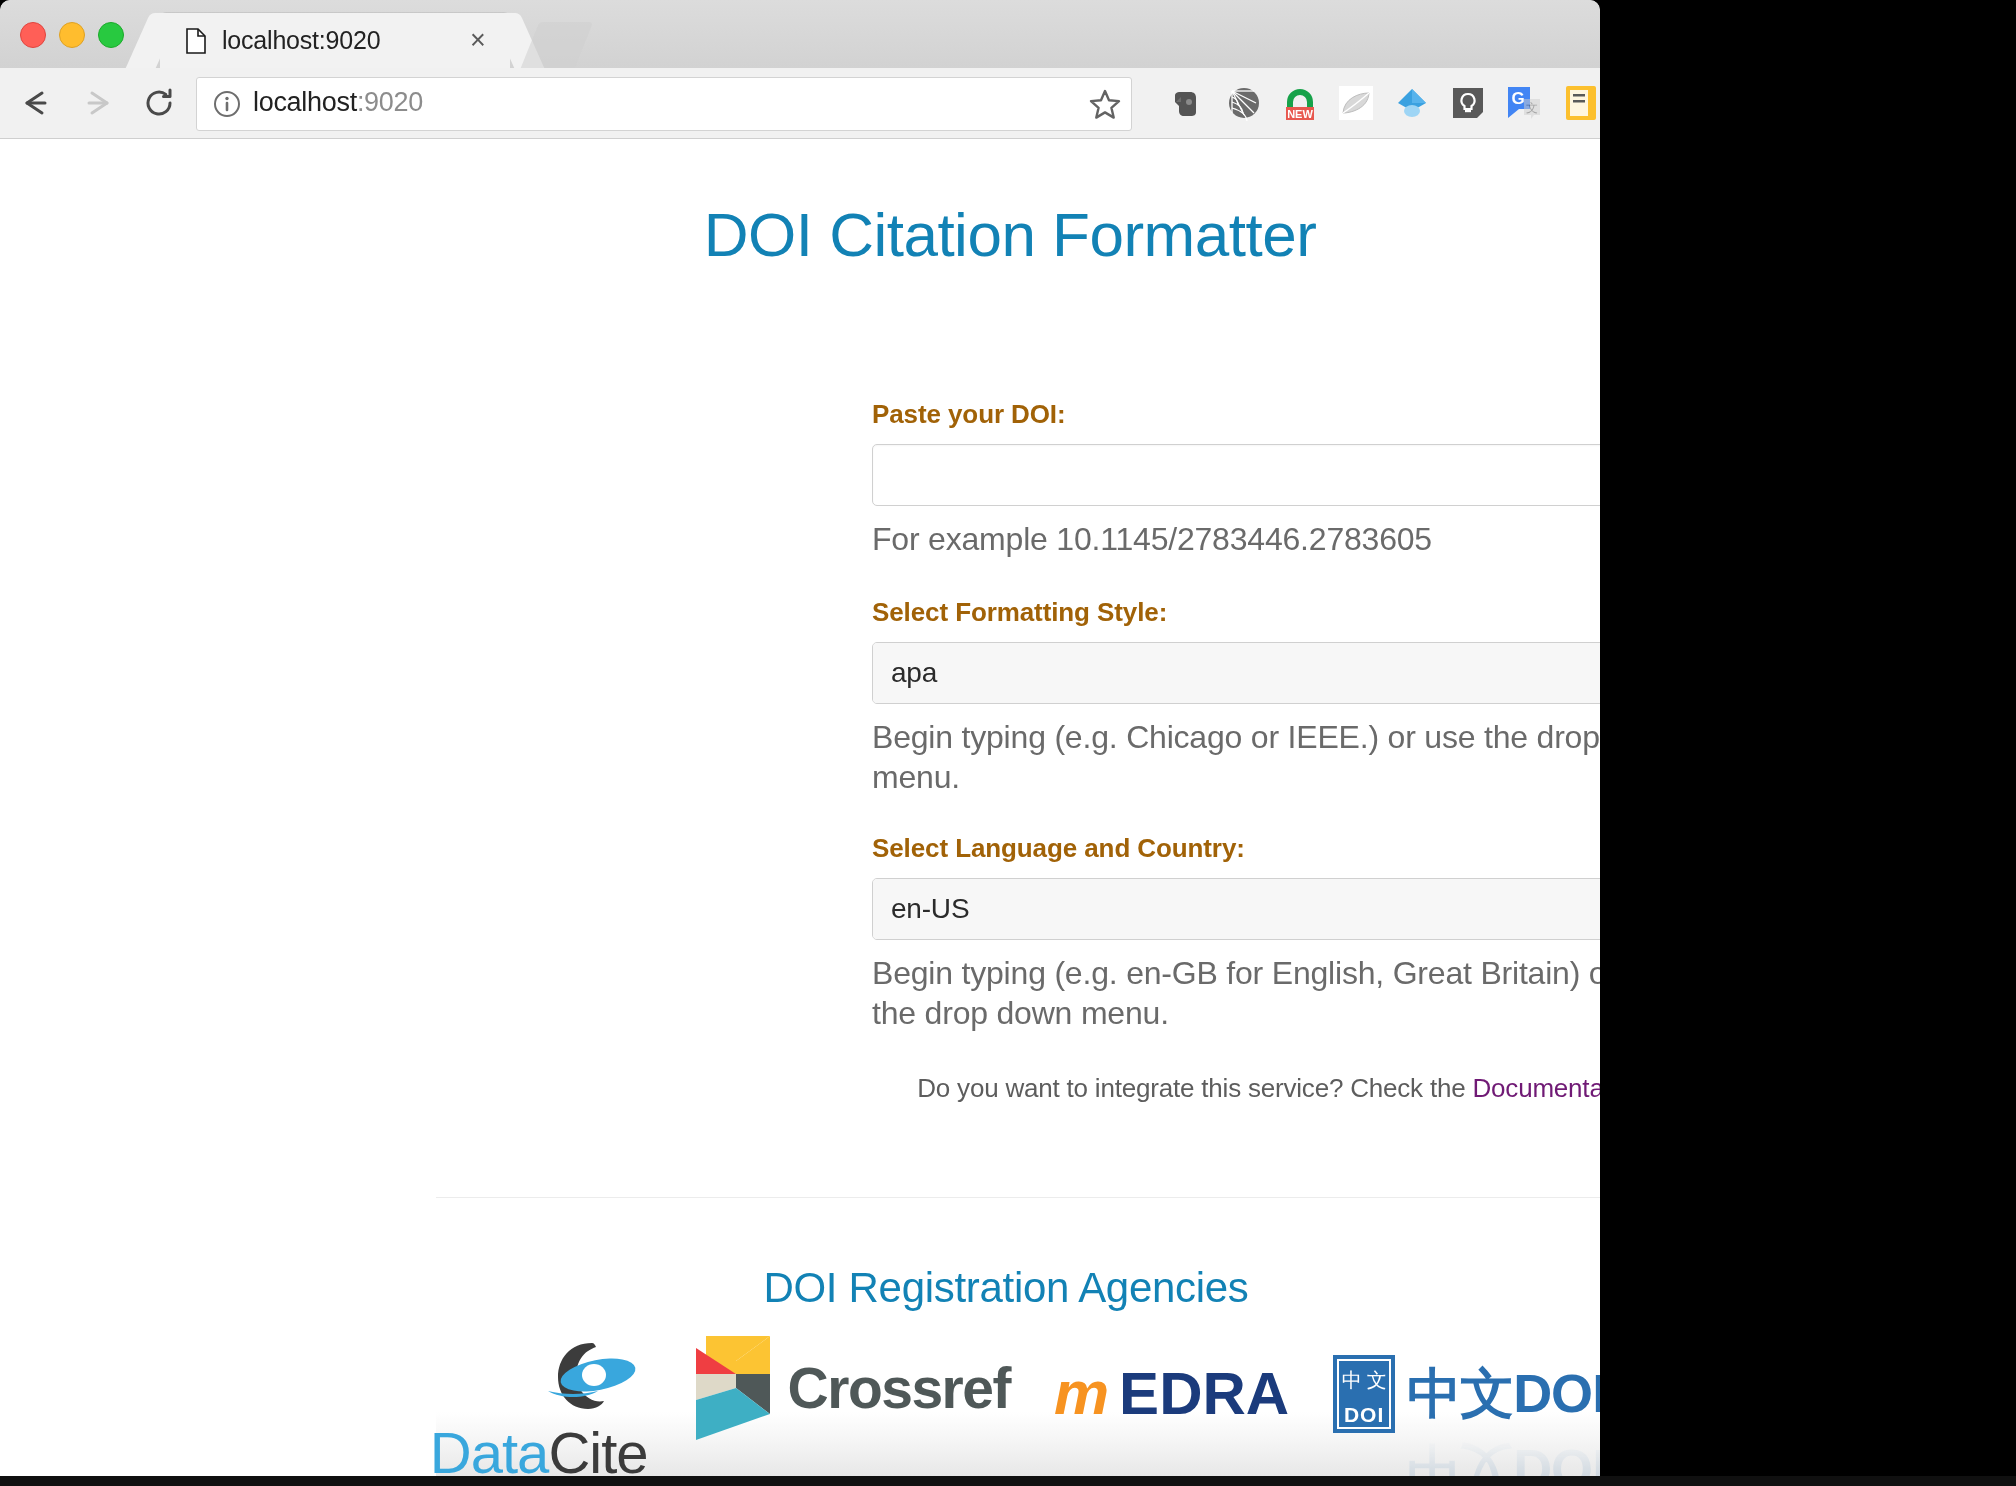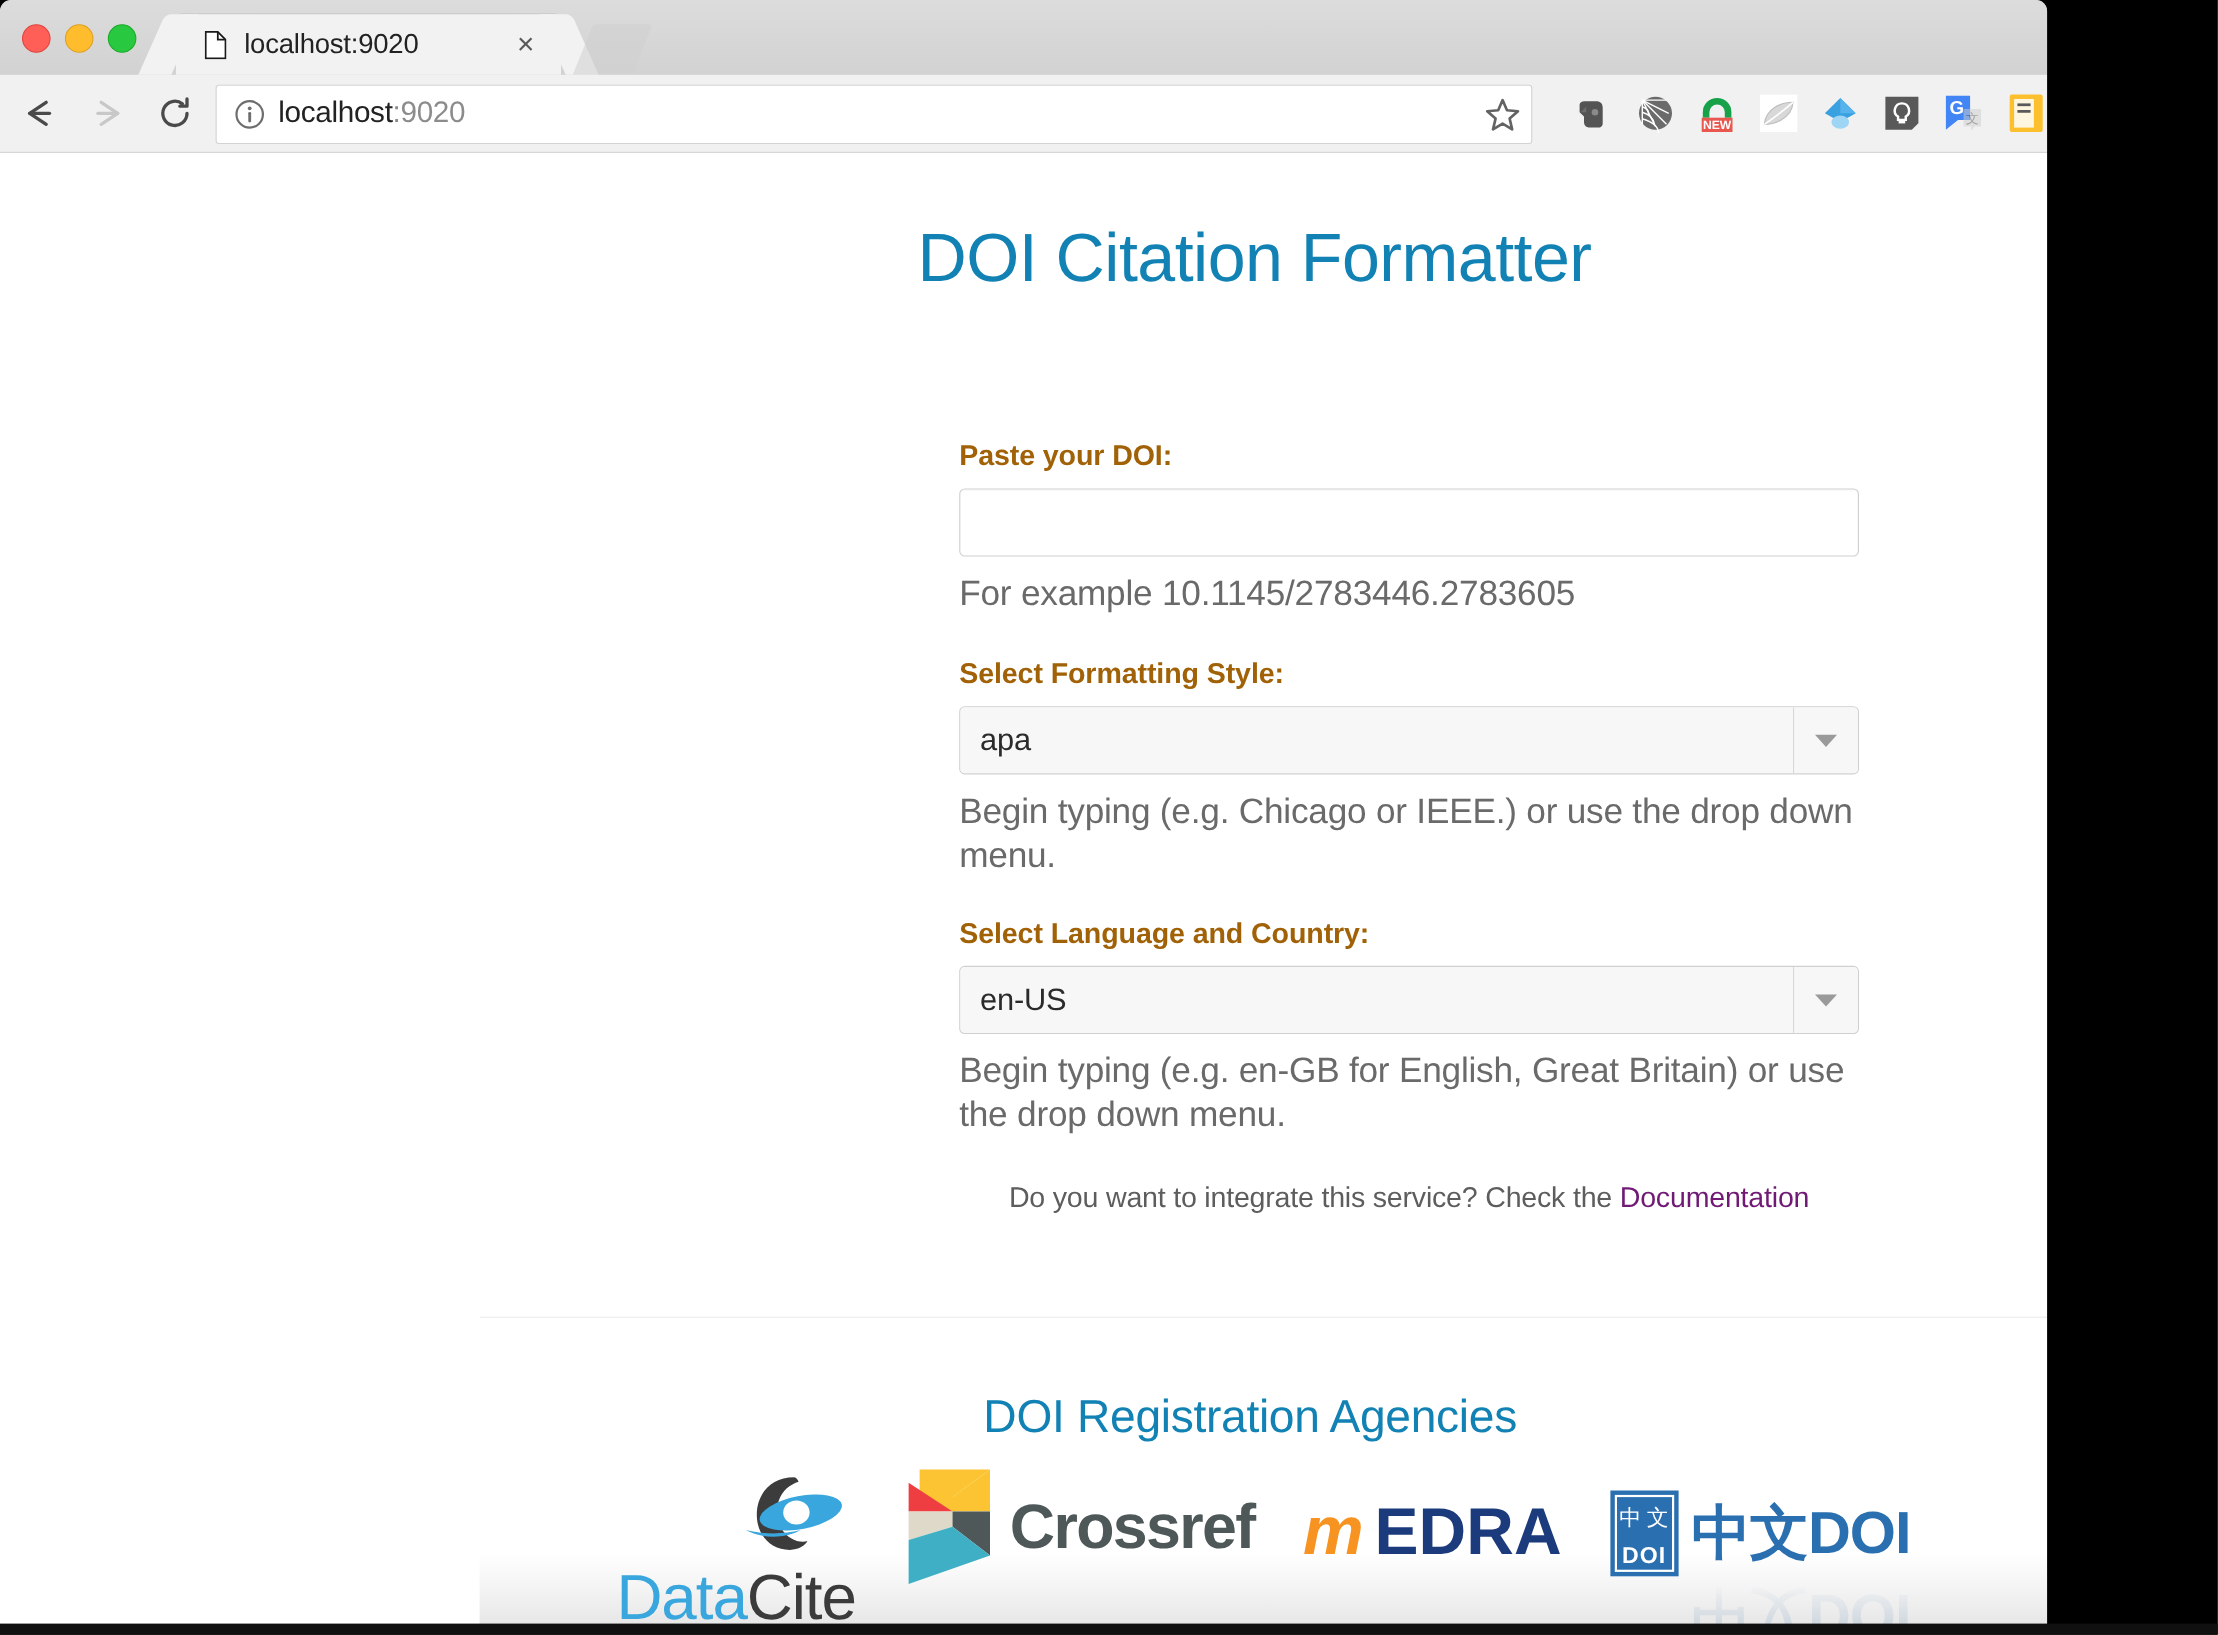--- a/index.html
+++ b/index.html
@@ -13,21 +13,21 @@
     overflow: hidden;
     font-family: "Liberation Sans", sans-serif;
     -webkit-font-smoothing: antialiased;
   }
 
   
   .browser-window {
     position: absolute;
     left: 0;
     top: 0;
-    width: 1861px;
+    width: 1600px;
     height: 1478px;
     background: #d6d6d6;
     border-top-left-radius: 10px;
     border-top-right-radius: 10px;
     overflow: hidden;
   }
 
   .titlebar {
     position: relative;
     height: 68px;

